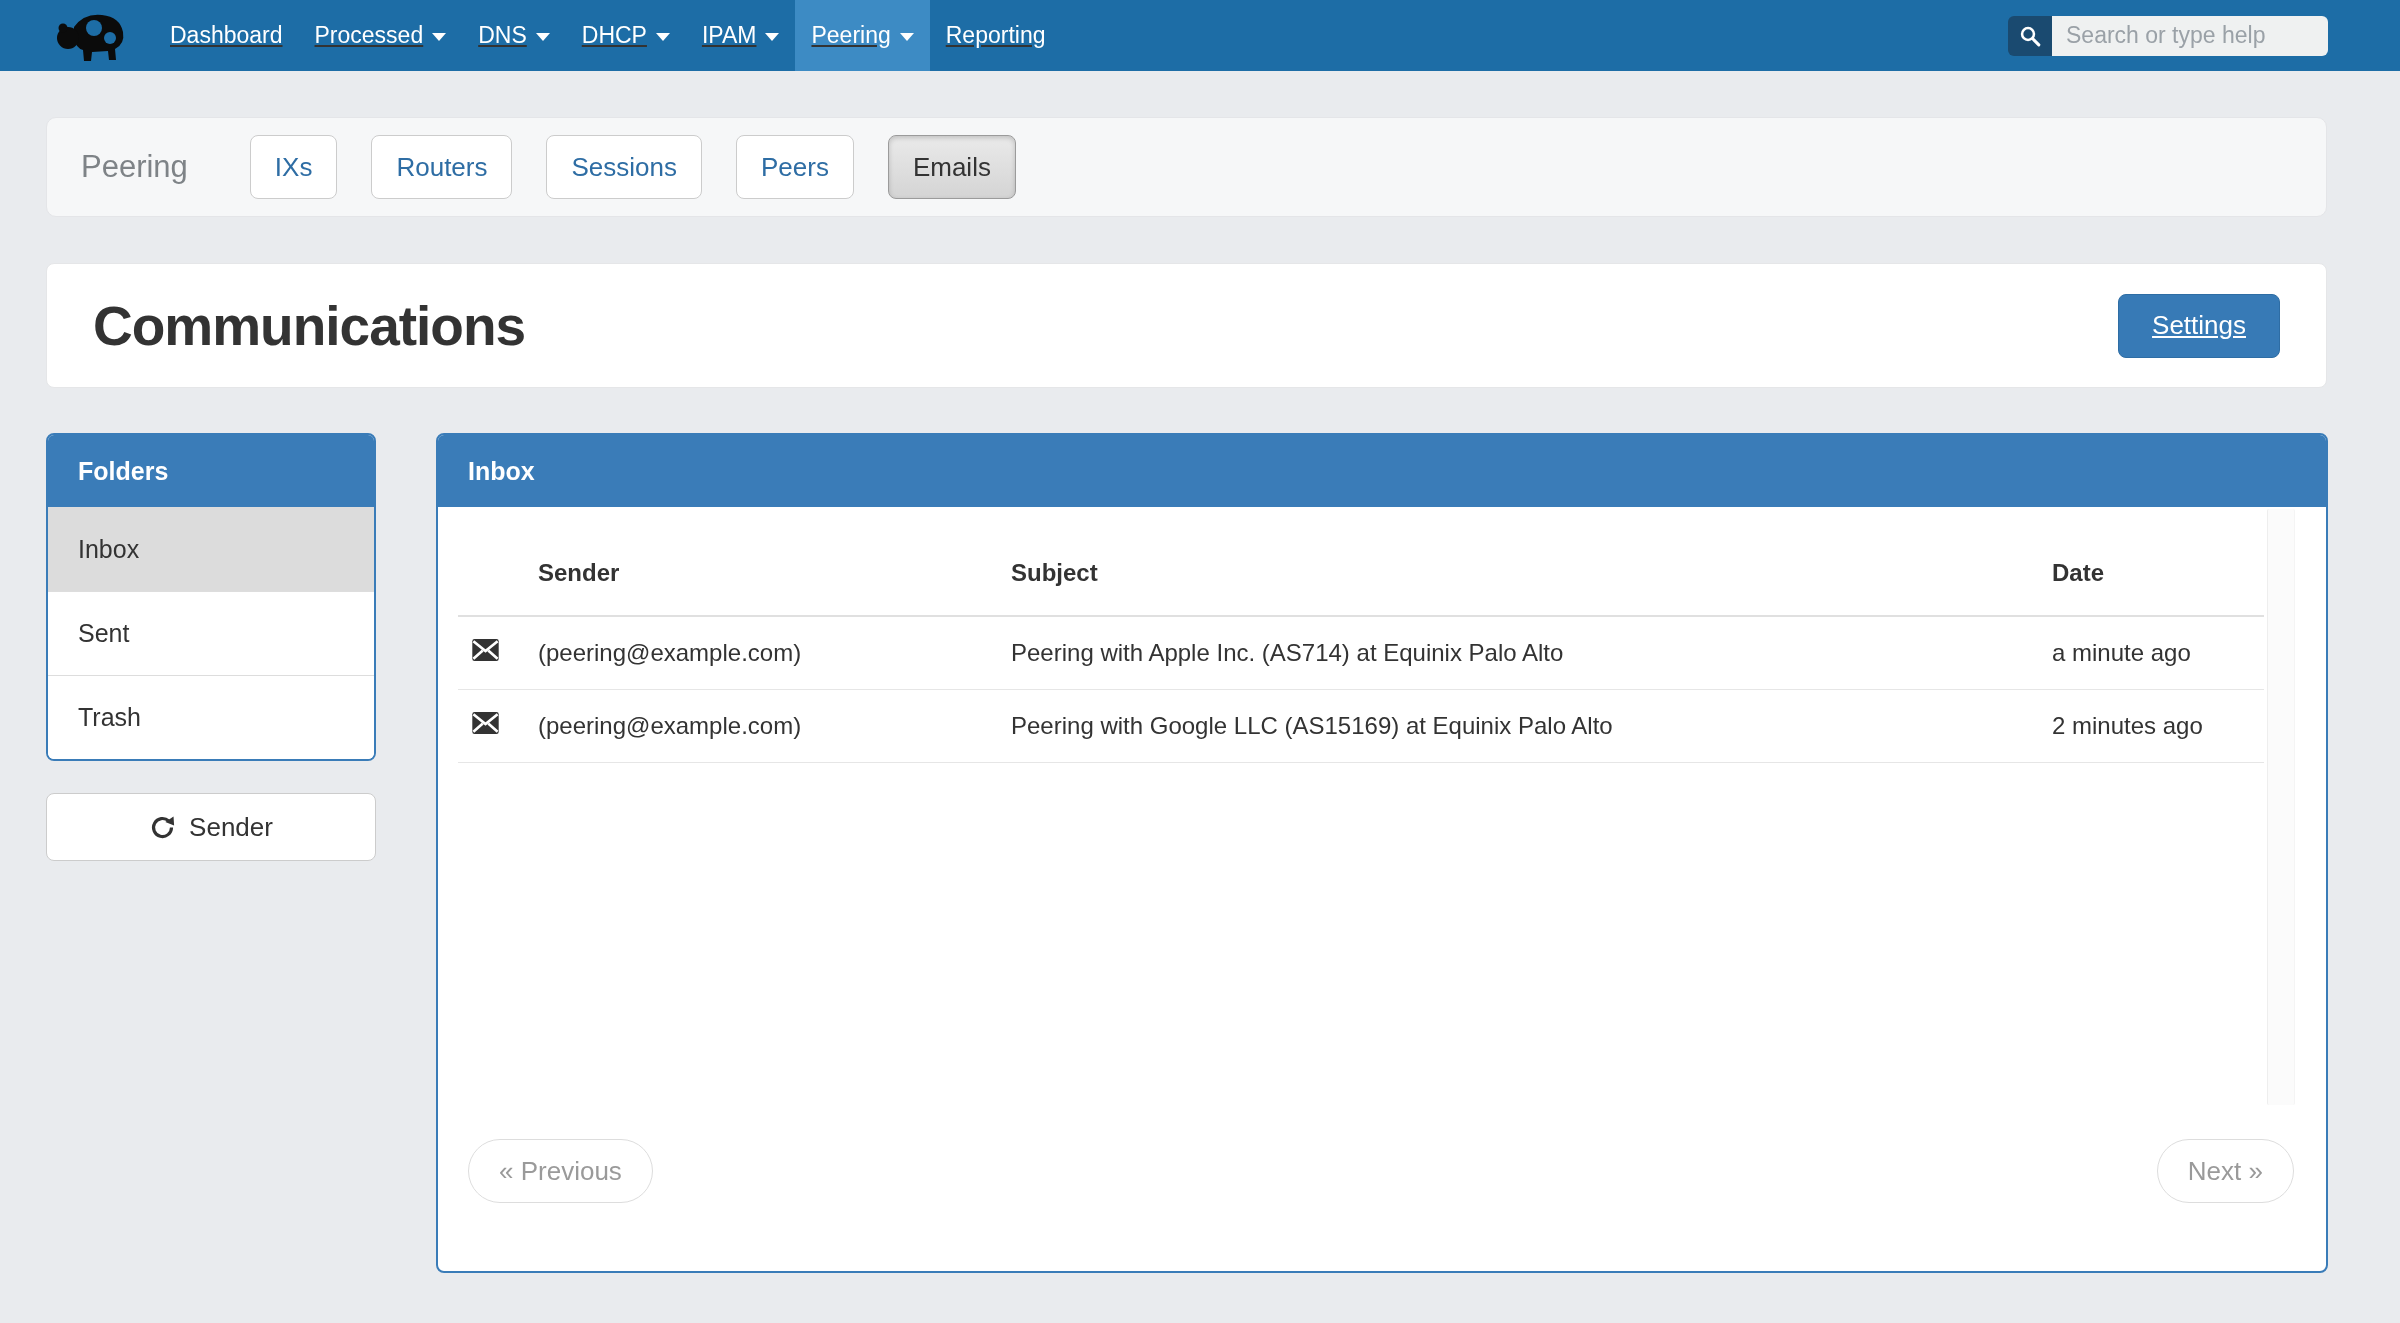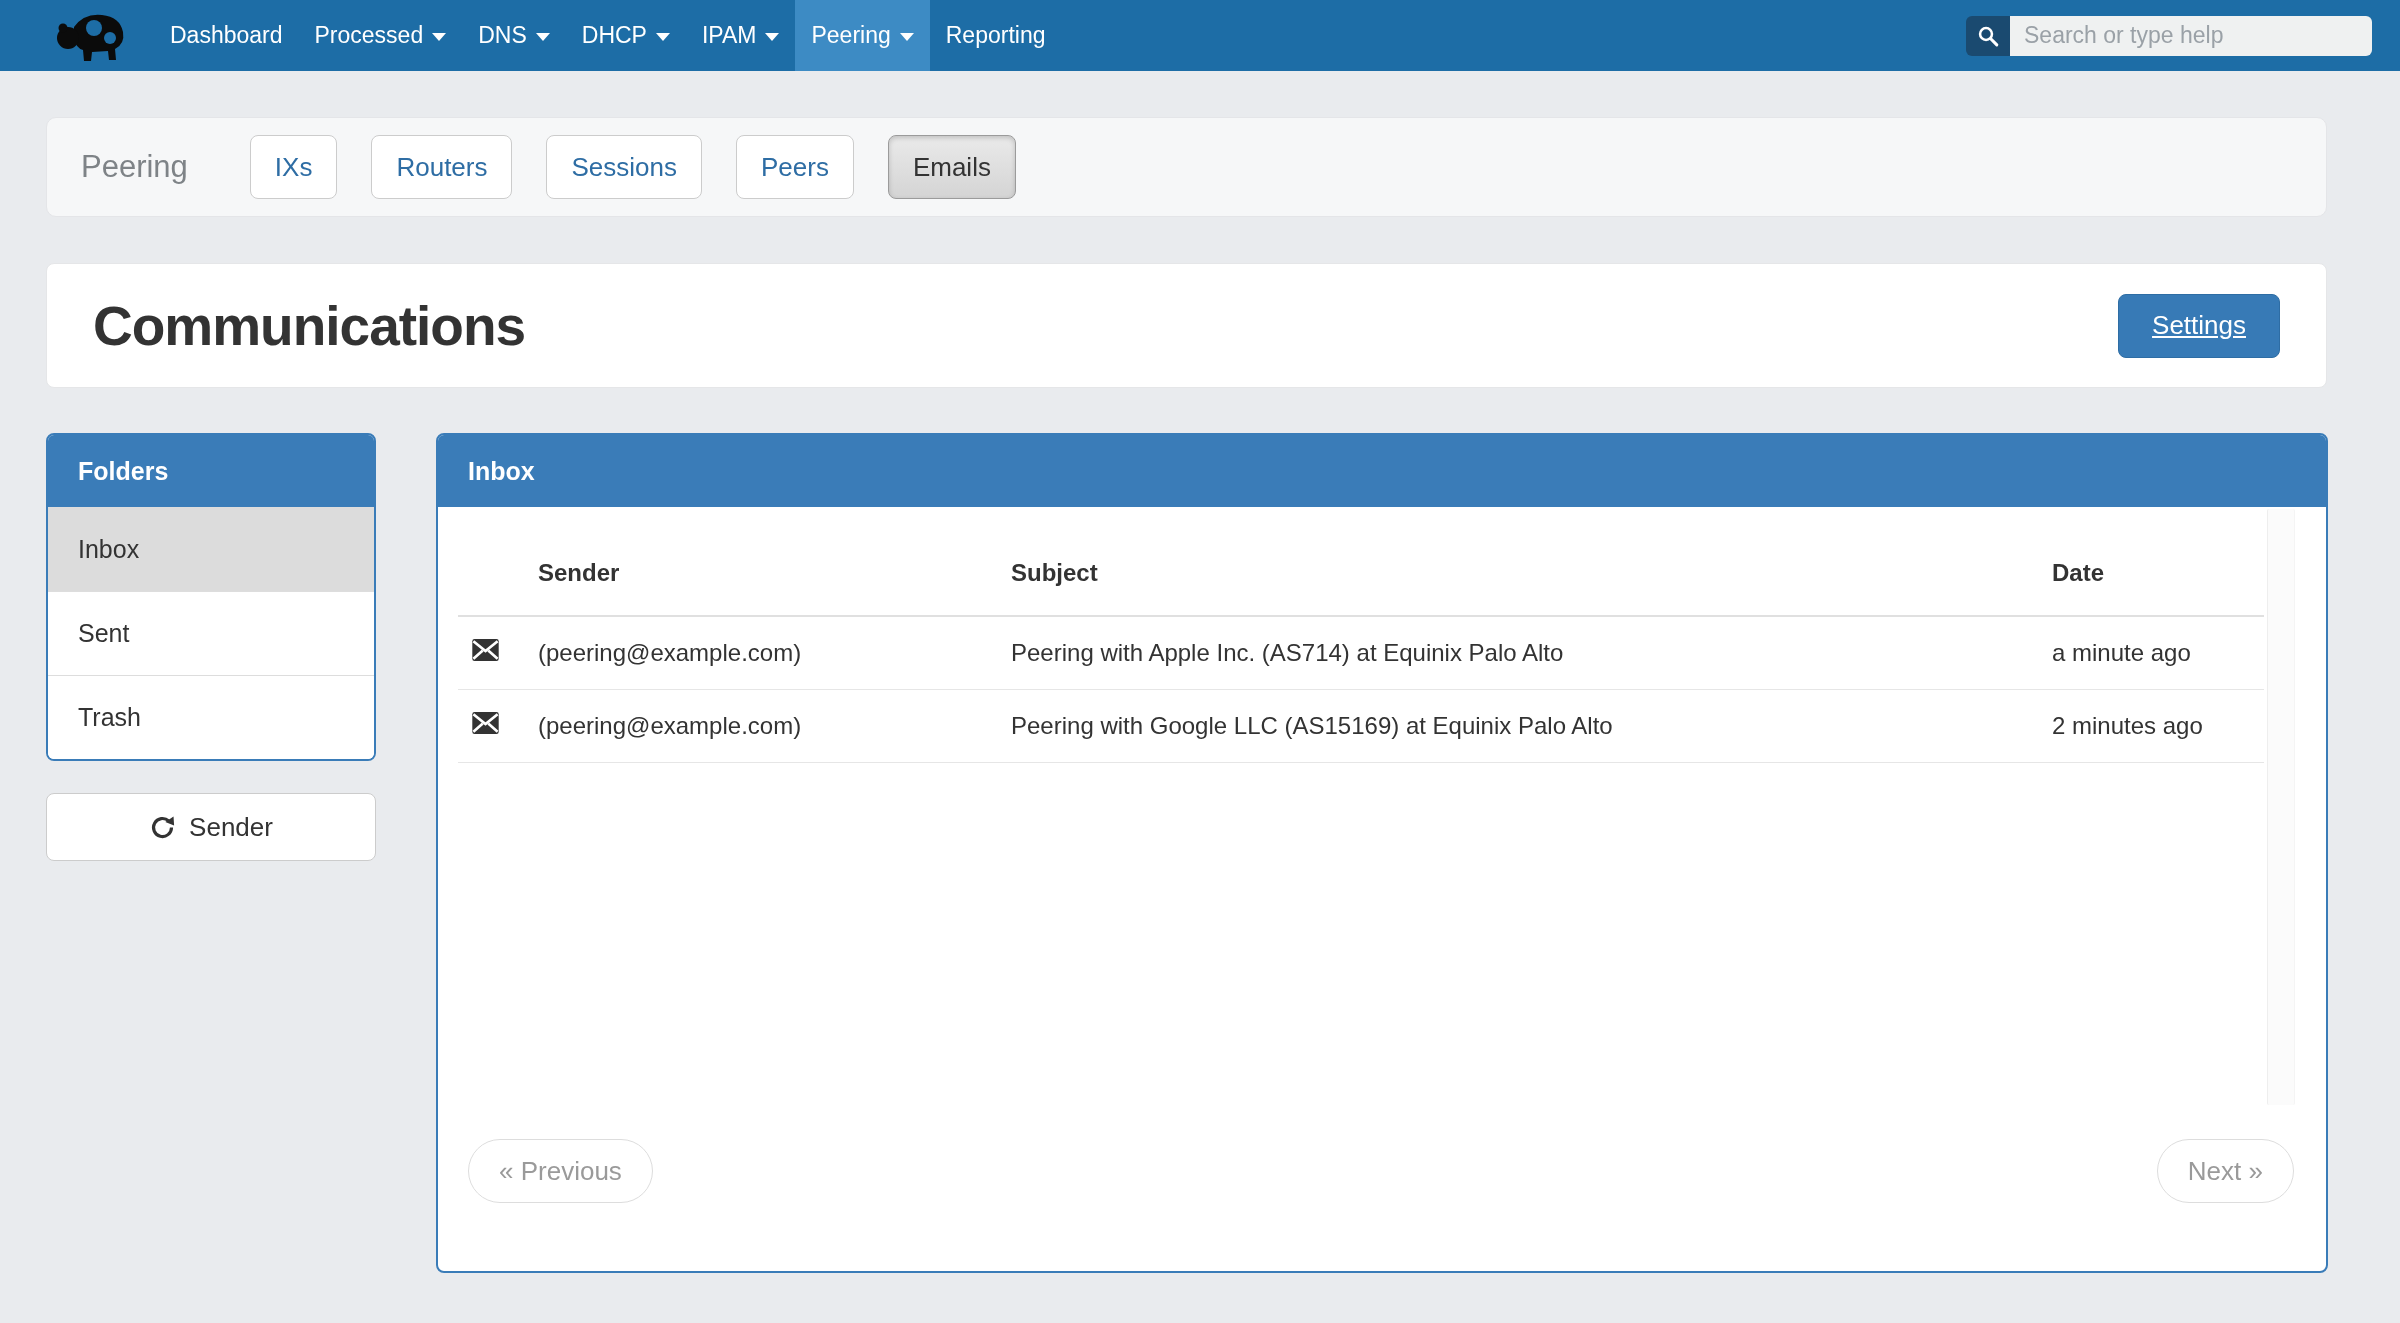--- a/index.html
+++ b/index.html
@@ -12,38 +12,38 @@
   }
 
   
   .navbar {
     height: 71px;
     background: #1d6da6;
     display: flex;
     align-items: center;
   }
   .logo-wrap { margin: 0 24px 0 54px; display: flex; align-items: center; }
-  .nav-items { display: flex; height: 71px; list-style: none; }
+  .nav-items { display: flex; height: 71px; list-style: none; text-decoration: underline; }
   .nav-item {
     display: flex; align-items: center; gap: 9px;
     padding: 0 16px;
     color: #fff; font-size: 23px;
     cursor: pointer; white-space: nowrap;
   }
   .nav-item.active { background: #3d8bc4; }
   .caret {
     width: 0; height: 0;
     border-left: 7px solid transparent;
     border-right: 7px solid transparent;
     border-top: 8px solid #fff;
     margin-top: 3px;
   }
   .search {
-    margin-left: auto; margin-right: 28px;
-    display: flex; height: 40px; width: 406px;
+    margin-left: auto; margin-right: 72px;
+    display: flex; height: 40px; width: 320px;
   }
   .search-btn {
     width: 44px; background: #1a4a70;
     border: none; border-radius: 6px 0 0 6px;
     display: flex; align-items: center; justify-content: center;
     cursor: pointer;
   }
   .search-input {
     flex: 1; min-width: 0;
     background: #eff1f1; border: none;

